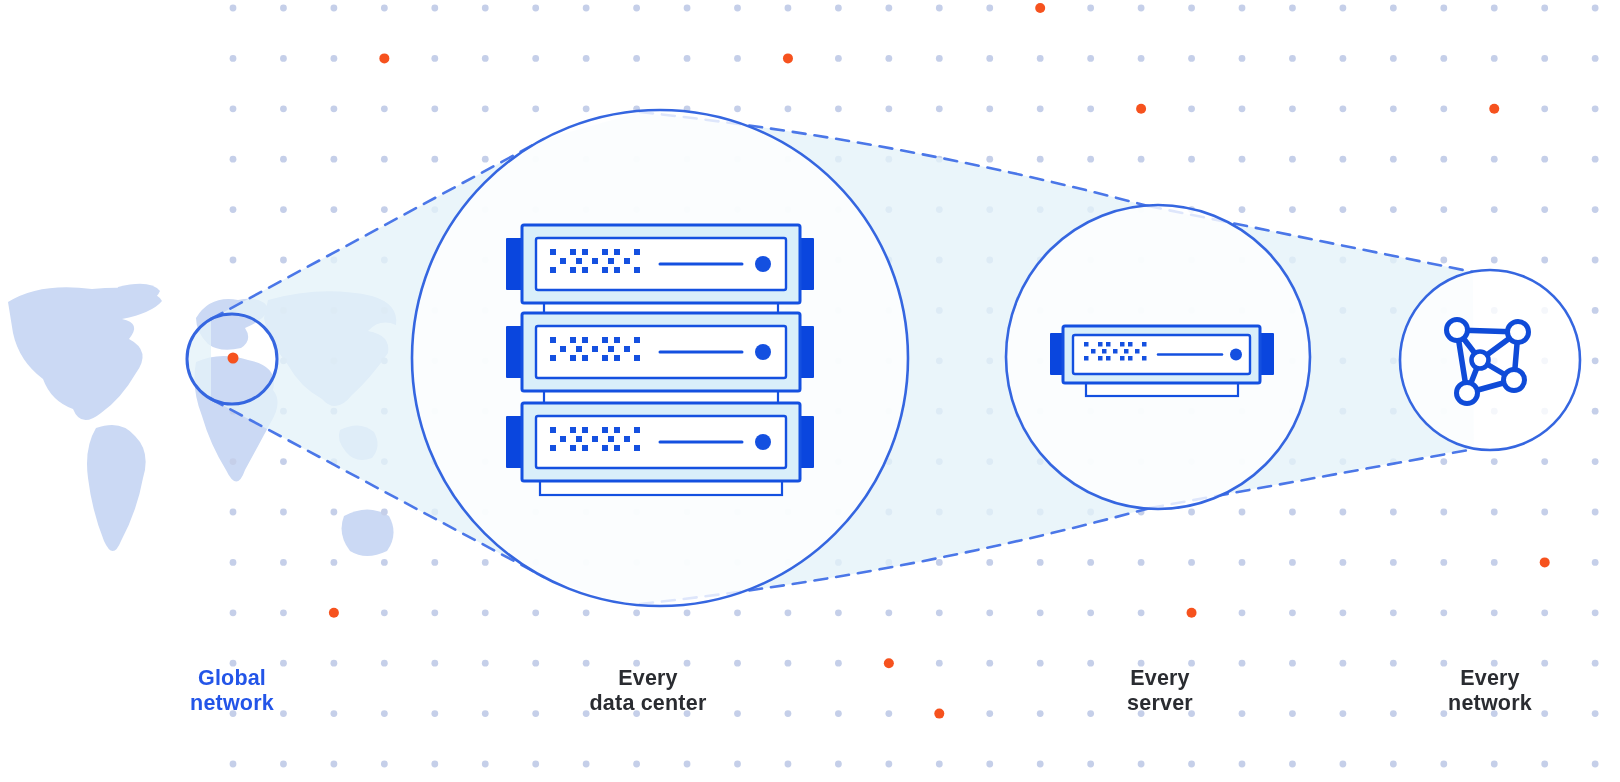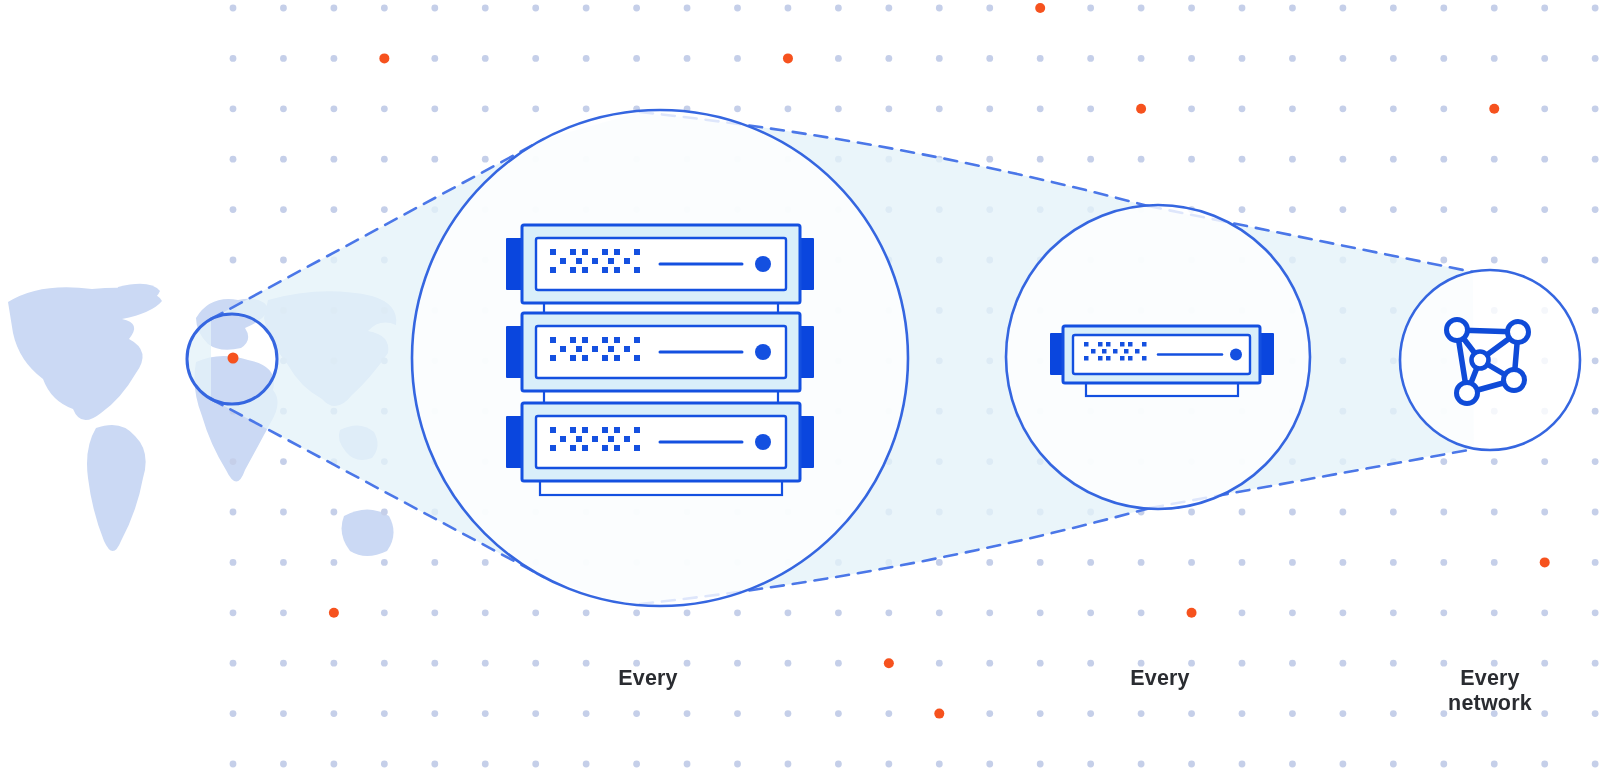--- a/index.html
+++ b/index.html
@@ -608,24 +608,30 @@
     <line class="mesh-edge" x1="1514" y1="380" x2="1480" y2="360"></line>
     <line class="mesh-edge" x1="1467" y1="393" x2="1480" y2="360"></line>
     <circle class="mesh-node" cx="1457" cy="330" r="10.5"></circle>
     <circle class="mesh-node" cx="1518" cy="332" r="10.5"></circle>
     <circle class="mesh-node" cx="1514" cy="380" r="10.5"></circle>
     <circle class="mesh-node" cx="1467" cy="393" r="10.5"></circle>
     <circle class="mesh-node-c" cx="1480" cy="360" r="8.5"></circle>
   </g>
 </svg>
 
+<div class="caption blue" style="left:112px">
+  <div>Global</div>
+  <div>network</div>
+</div>
 <div class="caption" style="left:528px">
   <div>Every</div>
+  <div>data center</div>
 </div>
 <div class="caption" style="left:1040px">
   <div>Every</div>
+  <div>server</div>
 </div>
 <div class="caption" style="left:1370px">
   <div>Every</div>
   <div>network</div>
 </div>
 
 </div>
 
 </body></html>

